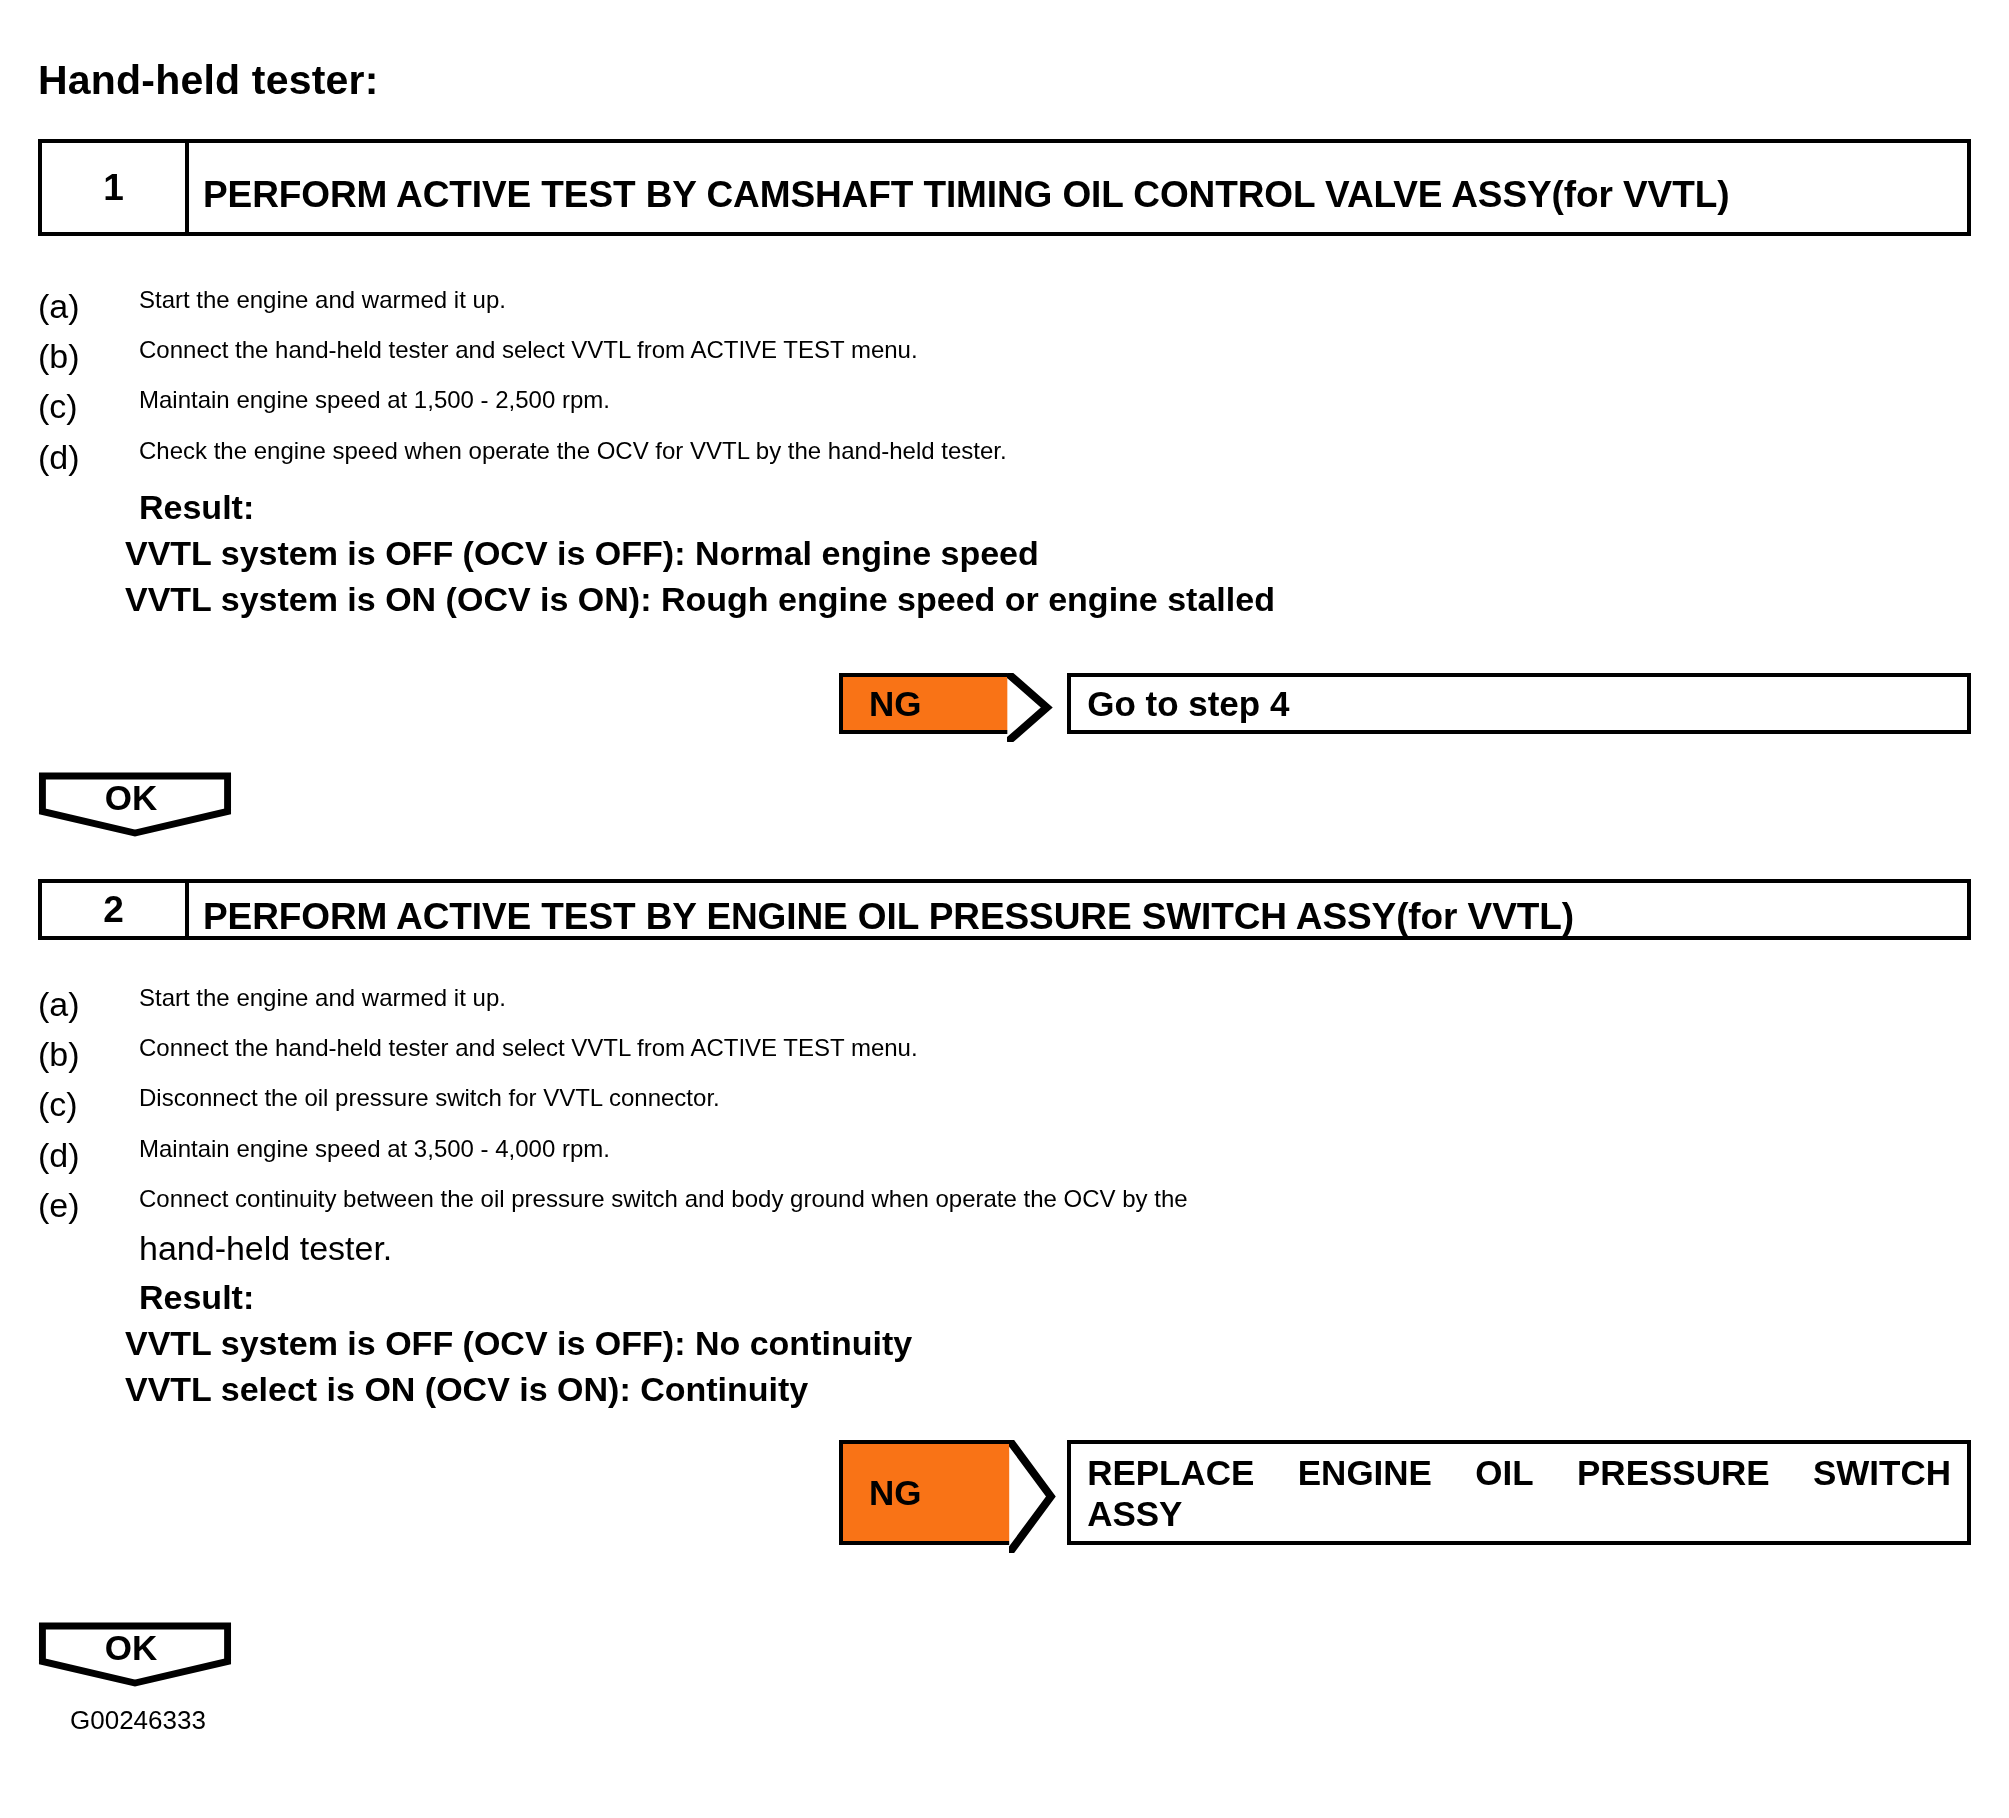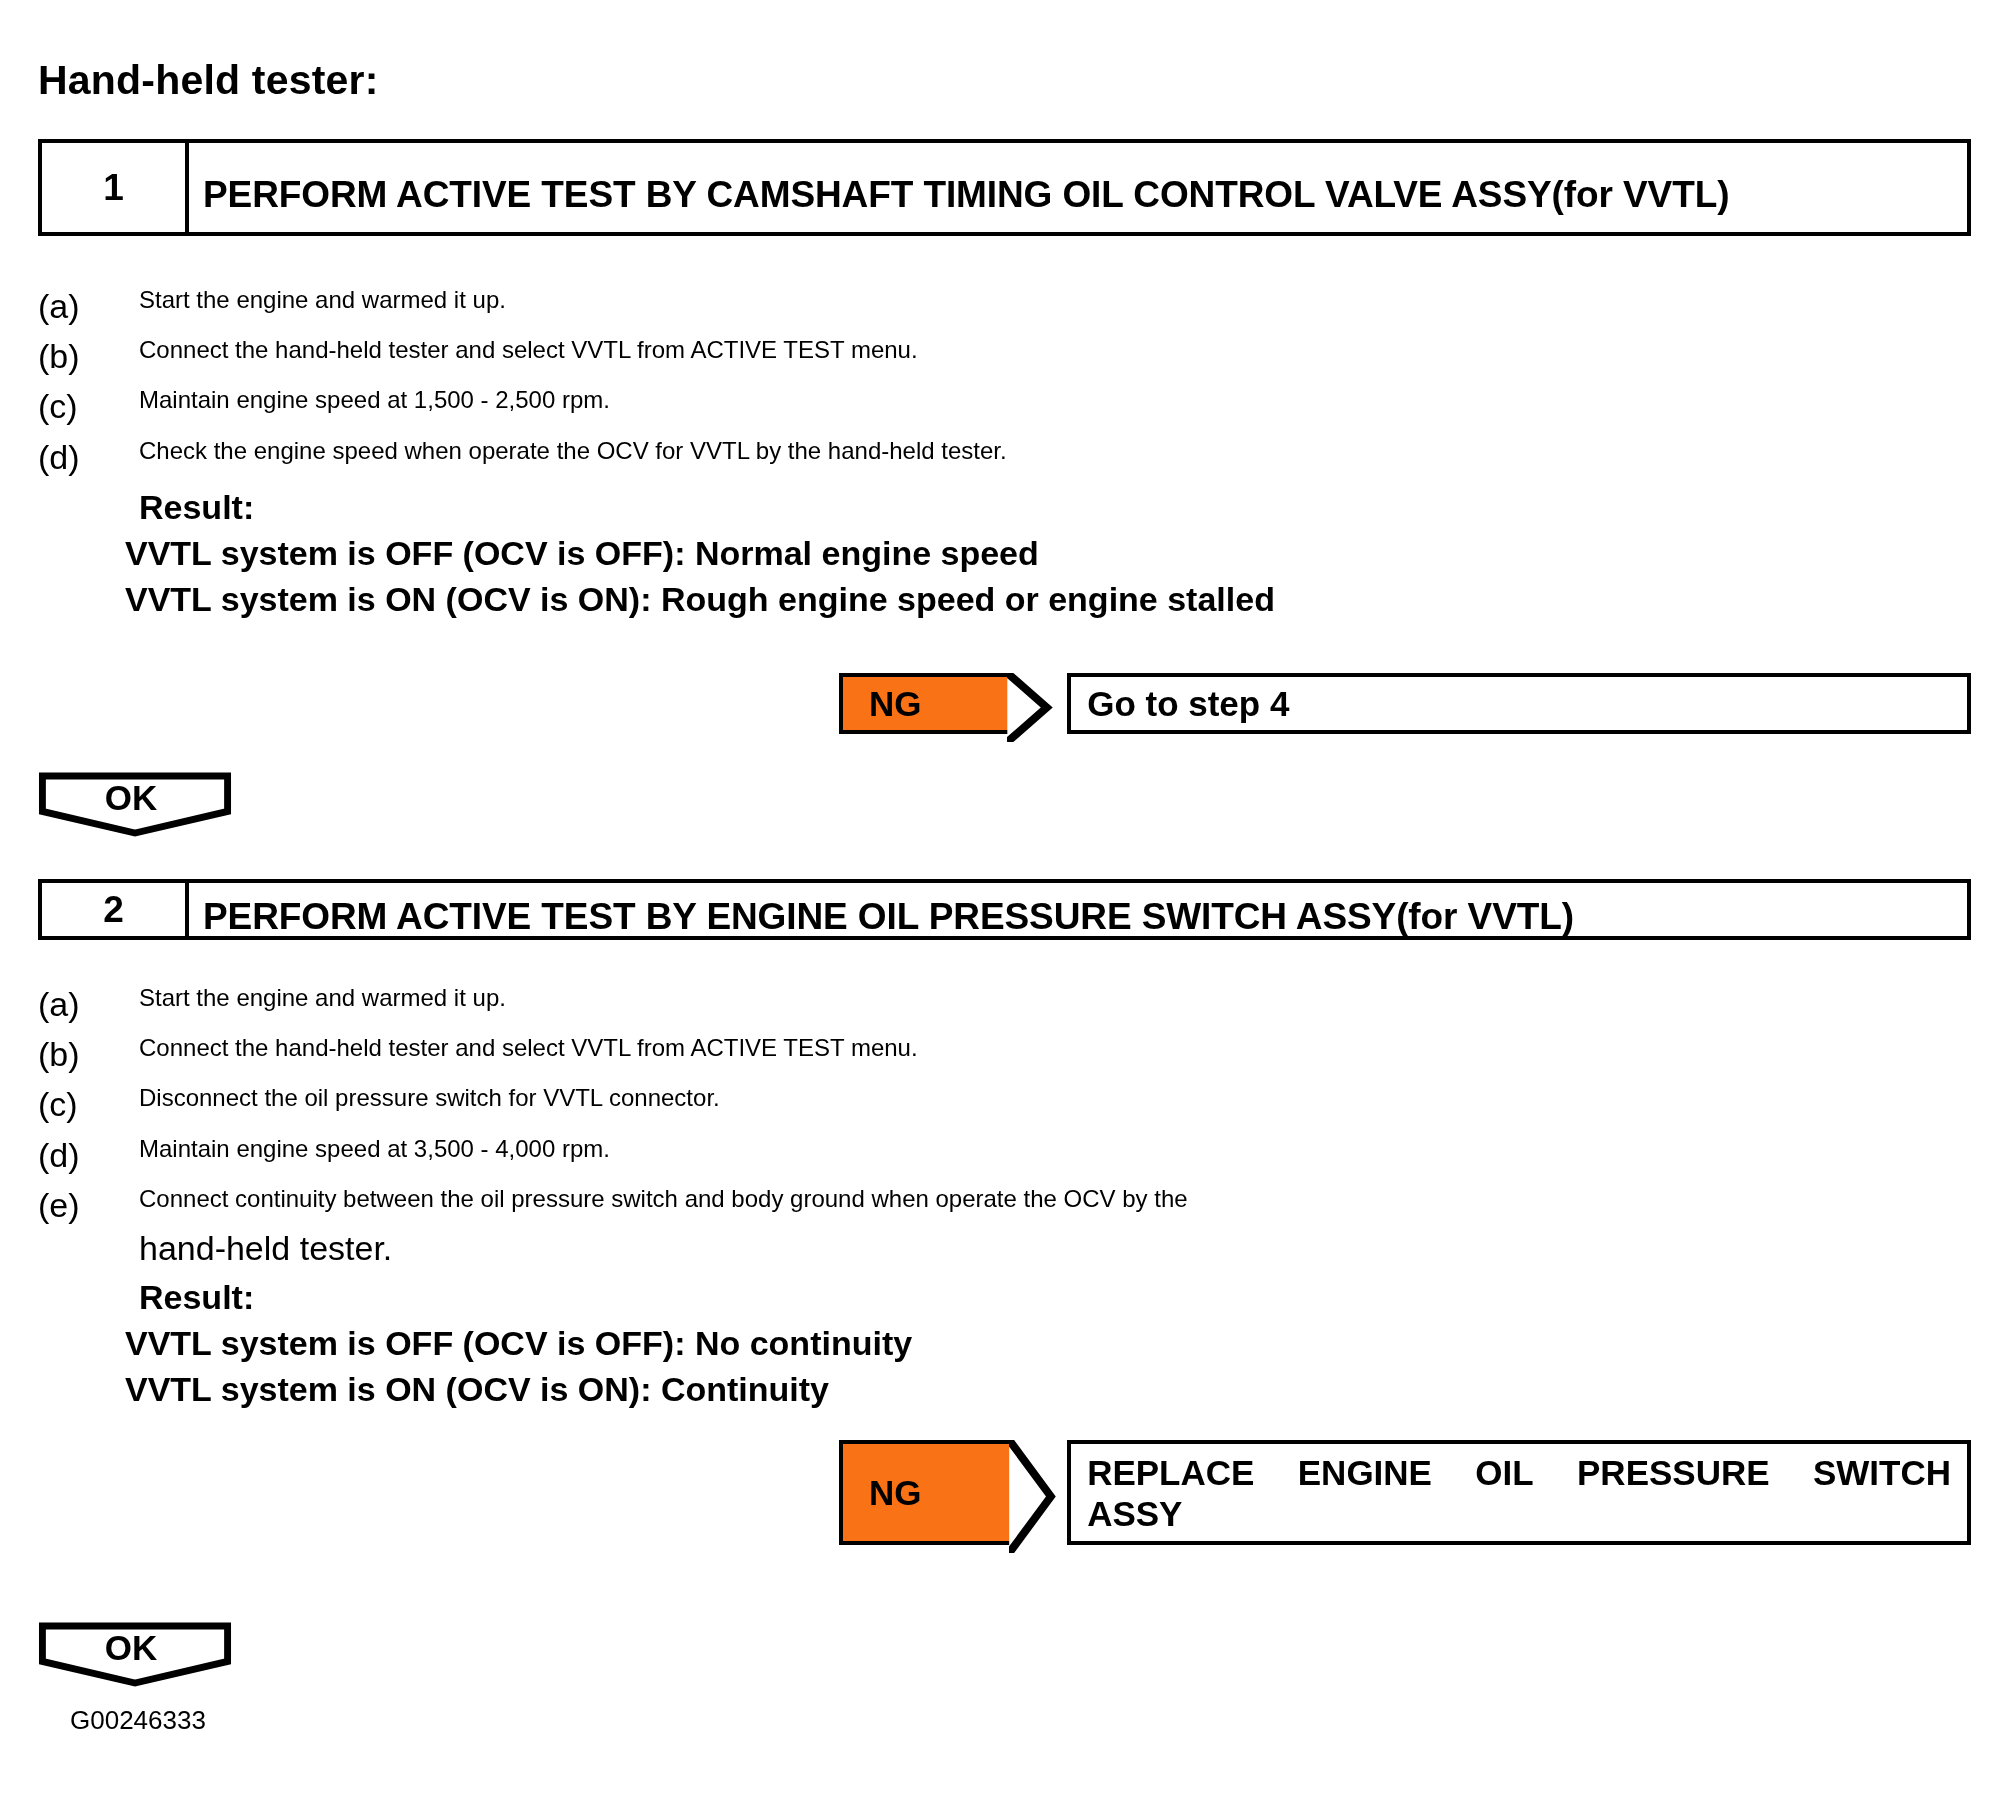--- a/index.html
+++ b/index.html
@@ -259,21 +259,21 @@
       <div class="proc-label">(d)</div>
       <div class="proc-text">Maintain engine speed at 3,500 - 4,000 rpm.</div>
     </div>
     <div class="proc-row" style="margin-bottom:0;">
       <div class="proc-label">(e)</div>
       <div class="proc-text">Connect continuity between the oil pressure switch and body ground when operate the OCV by the</div>
     </div>
     <div class="proc-sub">hand-held tester.</div>
     <div class="proc-sub bold" style="margin-top:6px;">Result:</div>
     <div class="result-line">VVTL system is OFF (OCV is OFF): No continuity</div>
-    <div class="result-line">VVTL system is ON (OCV is ON): Continuity</div>
+    <div class="result-line">VVTL select is ON (OCV is ON): Continuity</div>
   </div>
 
   <div class="ng-group" style="left:839px; top:1440px; width:1132px; height:105px;">
     <div class="ng-tag">
       <span>NG</span>
       <span class="ng-arrow" style="right:-44px;">
         <svg width="48" height="113" viewBox="0 0 48 114">
           <path d="M0,0 L42,57 L0,114" fill="#ffffff" stroke="#000000" stroke-width="8" stroke-linejoin="miter"></path>
         </svg>
       </span>

